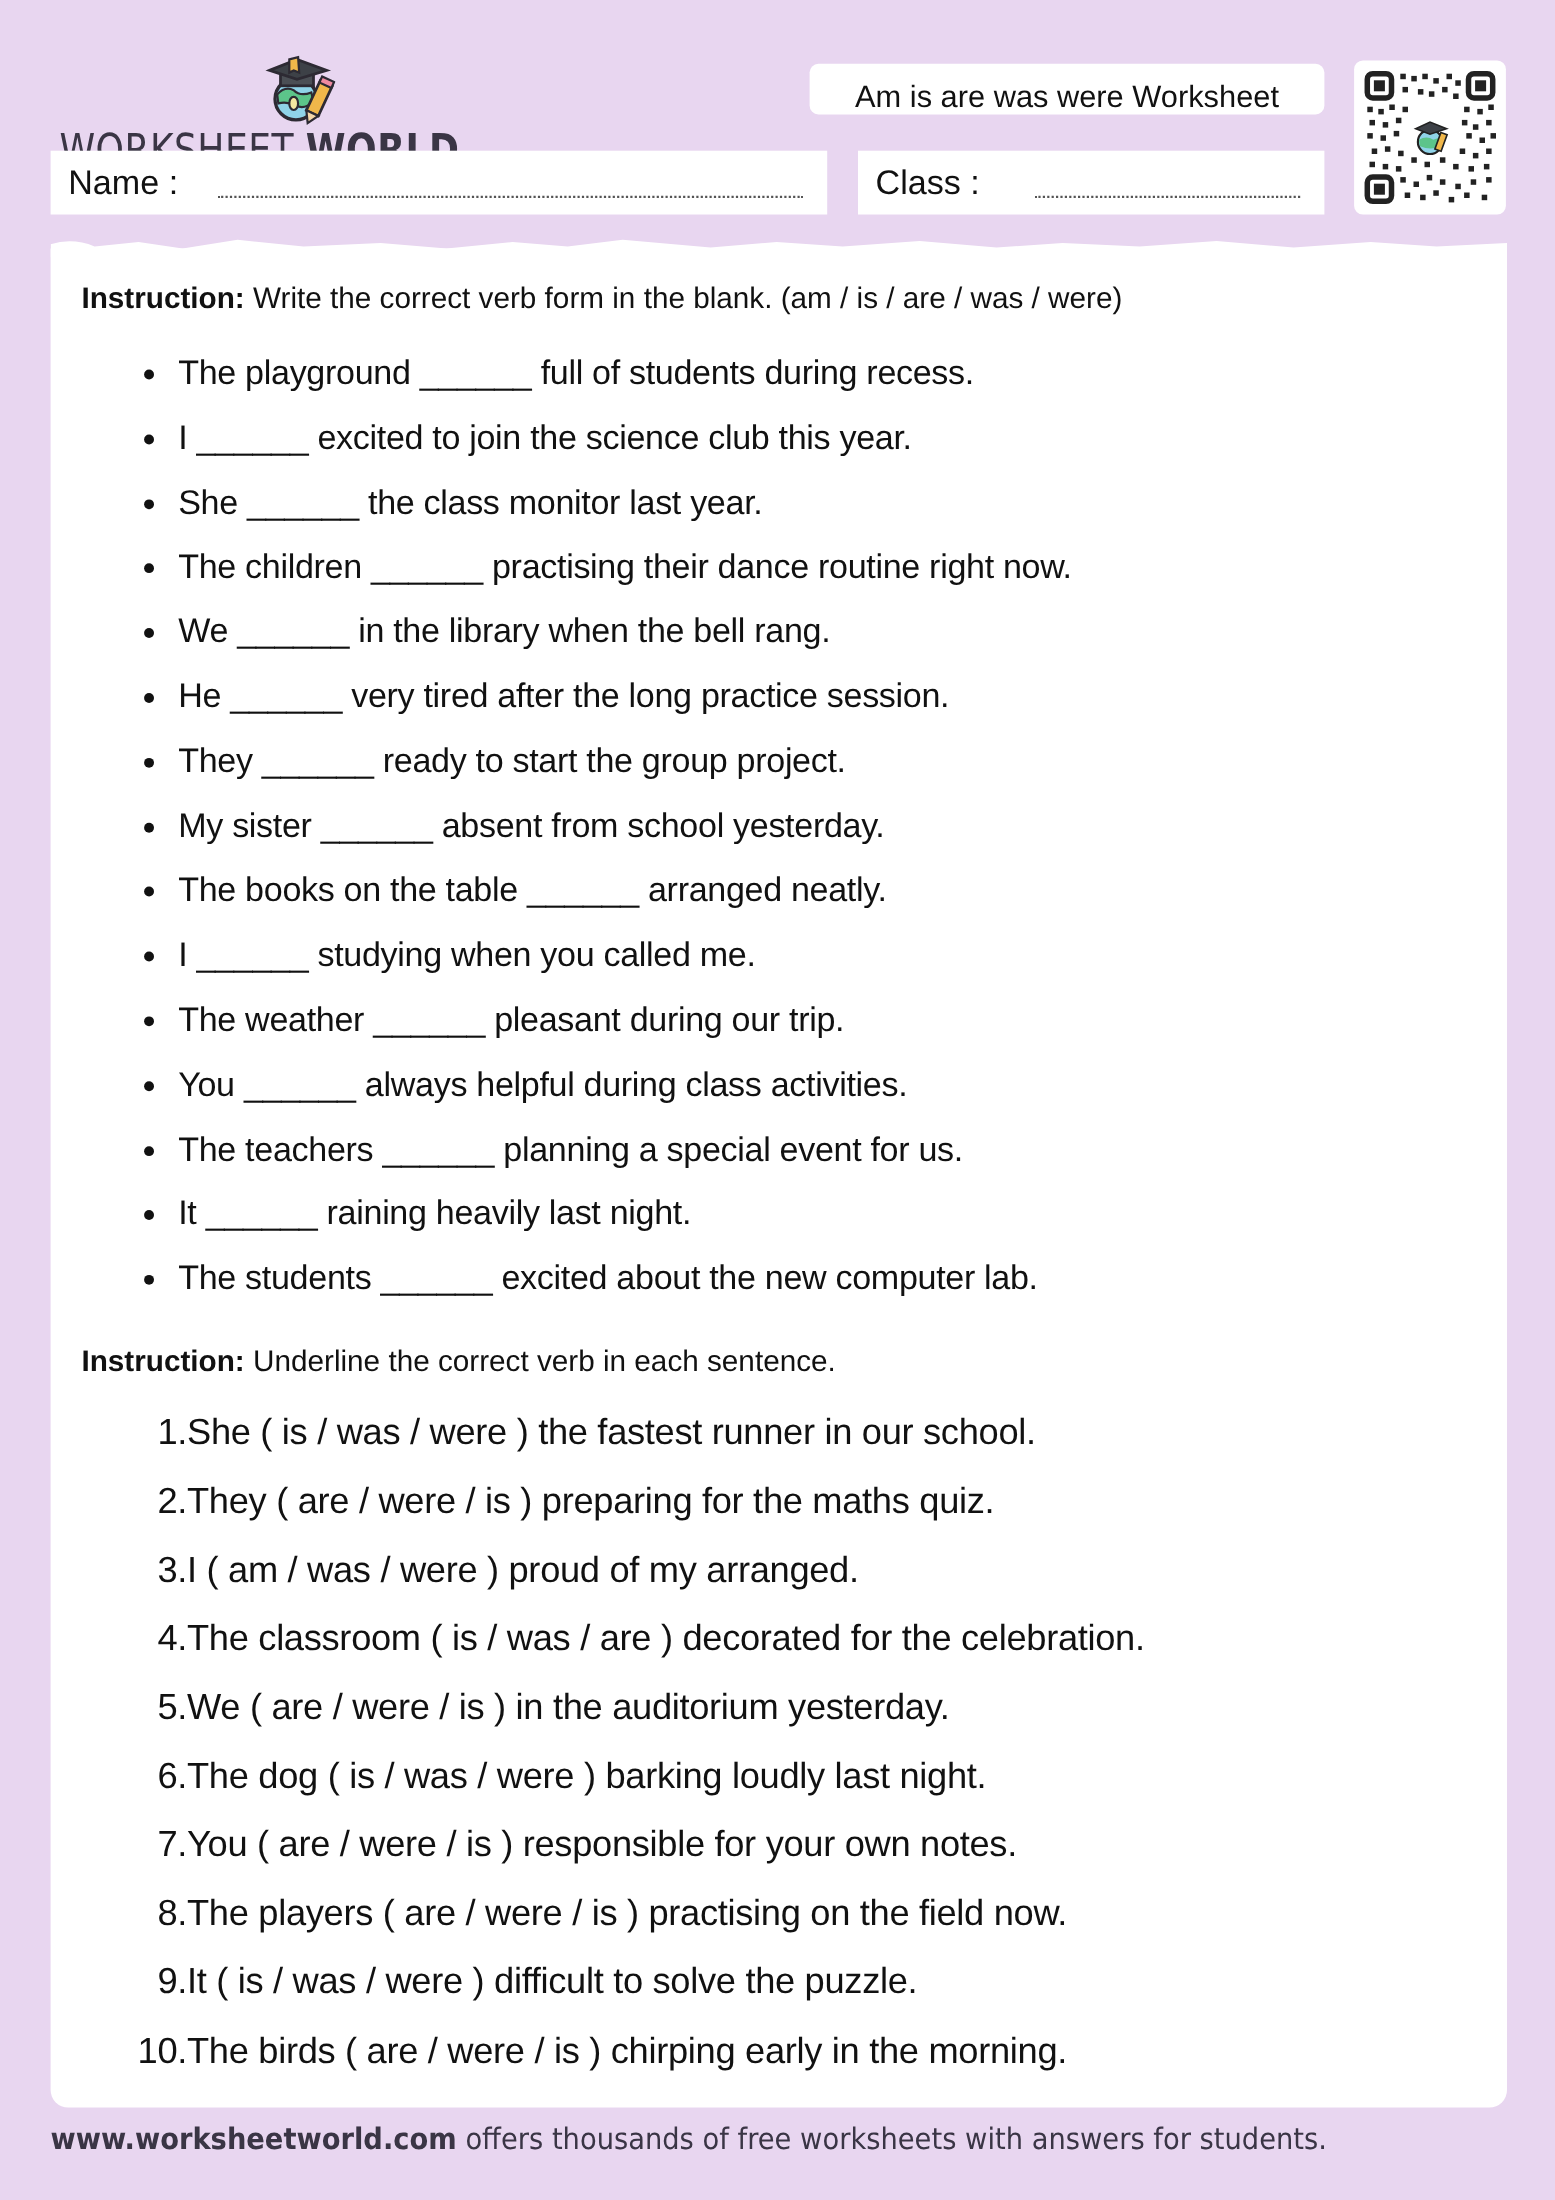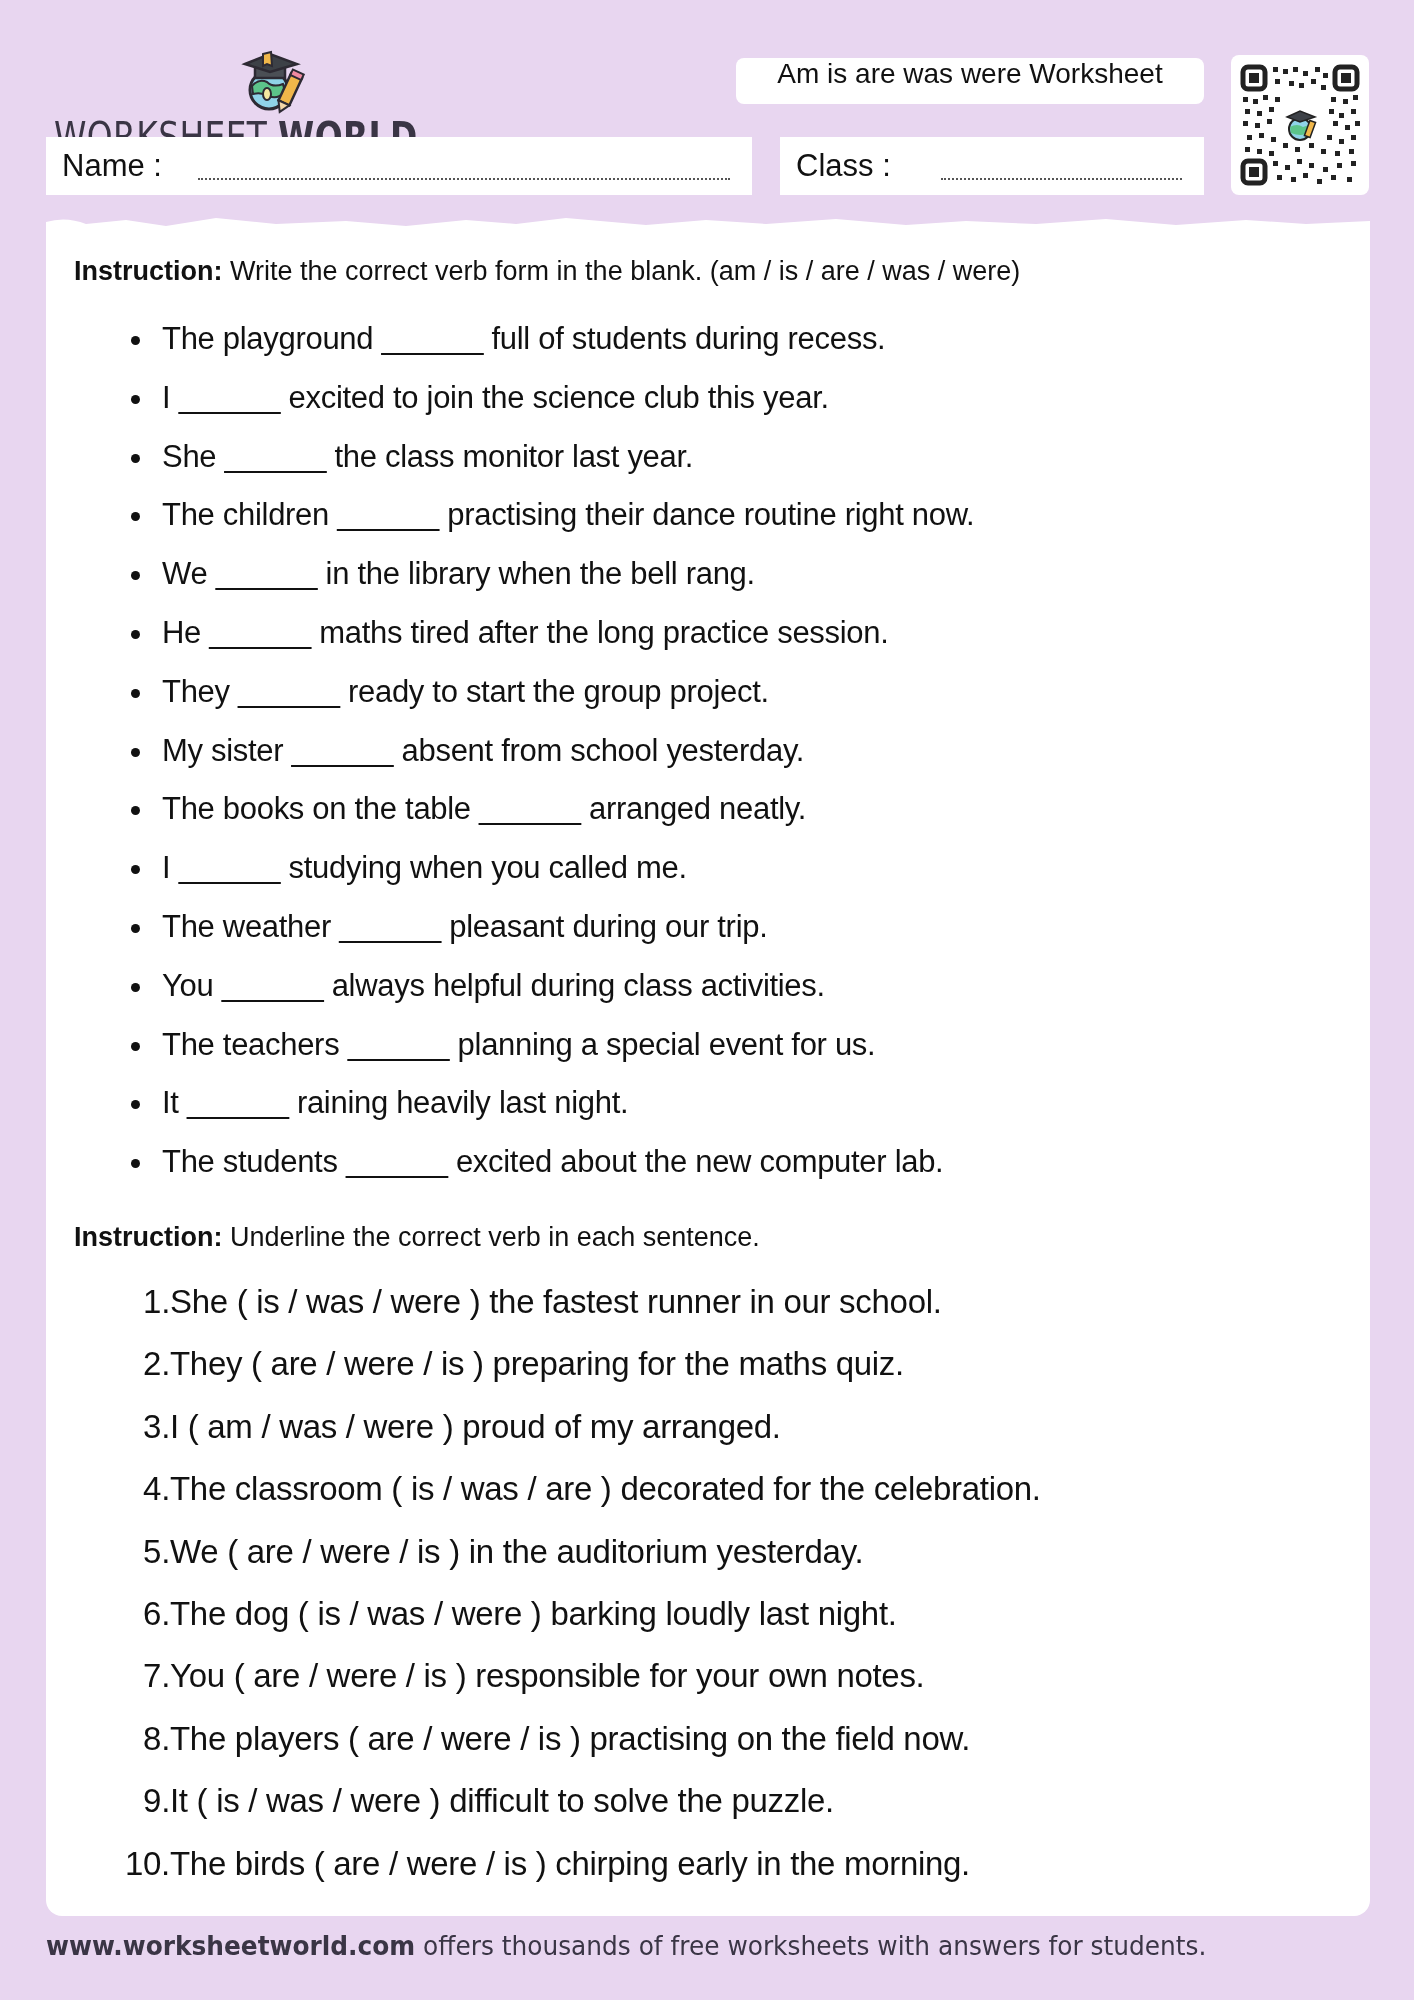--- a/index.html
+++ b/index.html
@@ -8,21 +8,21 @@
     background:#e8d6f0;
     font-family:"Liberation Sans", sans-serif;
     color:#111;
   }
   .logo { position:absolute; left:46px; top:48px; display:flex; align-items:center;flex-direction:column; }
   .logo-icon { width:66px; height:66px; }
   .logo-text { margin-left:8px; font-family:"DejaVu Sans", sans-serif; font-size:40px; letter-spacing:0.5px; color:#3a3545; transform:scaleX(0.82); transform-origin:left center; white-space:nowrap; }
   .logo-text .light { font-weight:normal; }
   .logo-text .bold { font-weight:bold; }
 
-  .title-box { position:absolute; left:736px; top:58px; width:468px; height:46px; background:#fff; border-radius:8px; display:flex; align-items:flex-start; justify-content:center; font-size:28px; color:#111; }
+  .title-box { position:absolute; left:736px; top:58px; width:468px; height:46px; background:#fff; border-radius:8px; display:flex; align-items:flex-end; justify-content:center; font-size:28px; color:#111; }
 
   .field-box { position:absolute; top:137px; height:58px; background:#fff; border-radius:0; display:flex; align-items:center;gap:24px; }
   .field-name { left:46px; width:706px; }
   .field-class { left:780px; width:424px; }
   .field-label { font-size:31px; margin-left:16px; white-space:nowrap; }
   .field-line { flex:1; margin:0 22px 0 12px; border-bottom:2px dotted #555; height:26px; }
   .field-class .field-line { margin-left:26px; }
 
   .qr { position:absolute; left:1231px; top:55px; width:138px; height:140px; background:#fff; border-radius:8px; }
   .qr svg { position:absolute; left:8px; top:8px; }
@@ -169,21 +169,21 @@
 <div class="instr instr1">
   <b>Instruction:</b>
   <span>Write the correct verb form in the blank. (am / is / are / was / were)</span>
 </div>
 <ul class="bullets">
   <li>The playground ______ full of students during recess.</li>
   <li>I ______ excited to join the science club this year.</li>
   <li>She ______ the class monitor last year.</li>
   <li>The children ______ practising their dance routine right now.</li>
   <li>We ______ in the library when the bell rang.</li>
-  <li>He ______ maths tired after the long practice session.</li>
+  <li>He ______ very tired after the long practice session.</li>
   <li>They ______ ready to start the group project.</li>
   <li>My sister ______ absent from school yesterday.</li>
   <li>The books on the table ______ arranged neatly.</li>
   <li>I ______ studying when you called me.</li>
   <li>The weather ______ pleasant during our trip.</li>
   <li>You ______ always helpful during class activities.</li>
   <li>The teachers ______ planning a special event for us.</li>
   <li>It ______ raining heavily last night.</li>
   <li>The students ______ excited about the new computer lab.</li>
 </ul>

